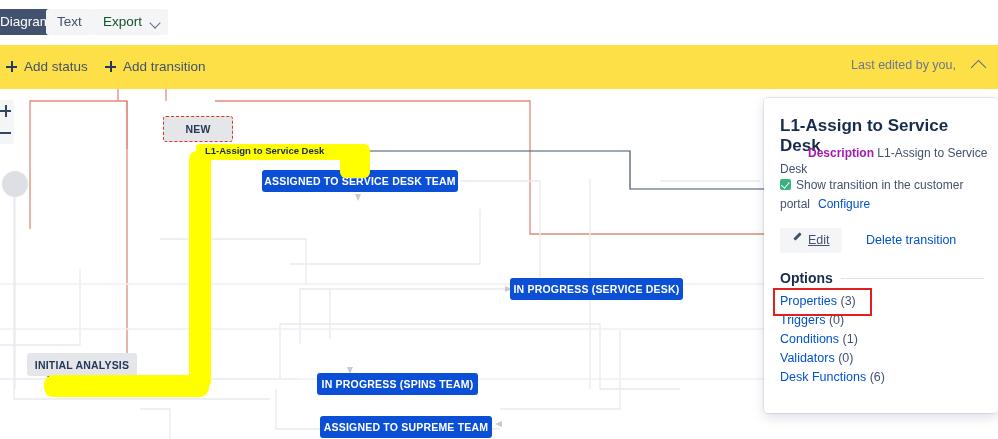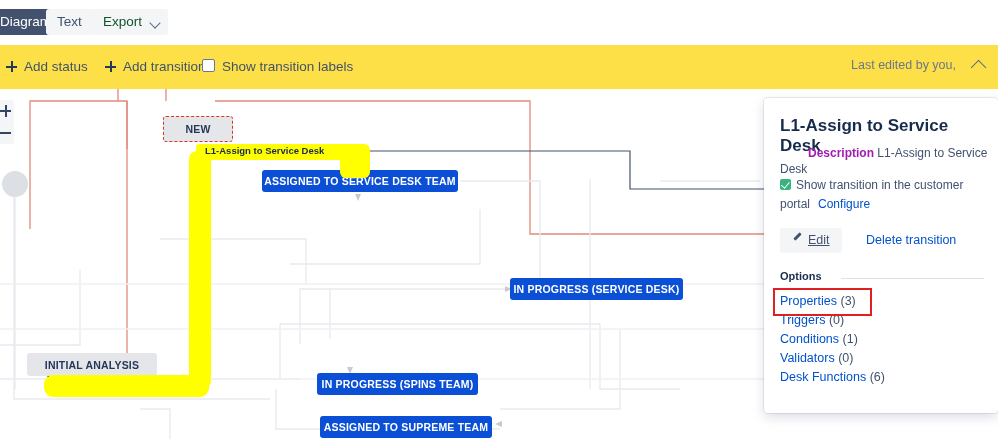--- a/index.html
+++ b/index.html
@@ -156,21 +156,21 @@
   }
   #pencil:before{
     content:"";position:absolute;left:1px;top:1px;width:9px;height:3px;
     background:#42526e;transform:rotate(-45deg);border-radius:1px;
   }
   #delete-link{
     display:inline-block;margin-left:20px;font-size:12.5px;color:#0052cc;cursor:pointer;
     line-height:25px;
   }
   #options-head{
-    position:absolute;left:16px;top:172px;font-size:11px;font-weight:bold;color:#172b4d;
+    position:absolute;left:16px;top:172px;font-size:14px;font-weight:bold;color:#172b4d;
   }
   #options-rule{
     position:absolute;left:77px;top:180px;width:143px;height:1px;background:#dfe1e6;
   }
   .opt{
     position:absolute;left:16px;font-size:12.5px;color:#0052cc;cursor:pointer;white-space:nowrap;
   }
   .opt .cnt{color:#42526e;}
   #opt0{top:196px;} #opt1{top:215px;} #opt2{top:234px;}
   #opt3{top:253px;} #opt4{top:272px;}
@@ -196,23 +196,20 @@
       <span id="export-caret"></span>
     </div>
   </div>
 
   <div id="toolbar">
     <div class="tool-action" id="act-add-status">
       <span class="plus"></span><span>Add status</span>
     </div>
     <div class="tool-action" id="act-add-transition">
       <span class="plus"></span><span>Add transition</span>
-    </div>
-    <div id="chk-wrap">
-      <span id="chk-box"></span><span id="chk-label">Show transition labels</span>
     </div>
     <div id="last-edited">Last edited by you,</div>
     <div id="collapse-chevron"></div>
   </div>
 
   <div id="canvas">
 
     <svg width="998" height="350">
       <g fill="none" stroke="#e08a7a" stroke-width="1.3">
         <path d="M30,140 L30,12 L127,12 L127,60"></path>
@@ -293,21 +290,21 @@
     </div>
 
     <div class="node blue" style="left:262px;top:81px;width:196px;height:22px;">
       <span>ASSIGNED TO SERVICE DESK TEAM</span>
     </div>
 
     <div class="node blue" style="left:510px;top:189px;width:173px;height:22px;">
       <span>IN PROGRESS (SERVICE DESK)</span>
     </div>
 
-    <div class="node grey" style="left:27px;top:264px;width:130px;height:23px;">
+    <div class="node grey" style="left:27px;top:264px;width:110px;height:23px;">
       <span>INITIAL ANALYSIS</span>
     </div>
 
     <div class="node blue" style="left:317px;top:284px;width:161px;height:22px;">
       <span>IN PROGRESS (SPINS TEAM)</span>
     </div>
 
     <div class="node blue" style="left:320px;top:327px;width:172px;height:22px;">
       <span>ASSIGNED TO SUPREME TEAM</span>
     </div>

